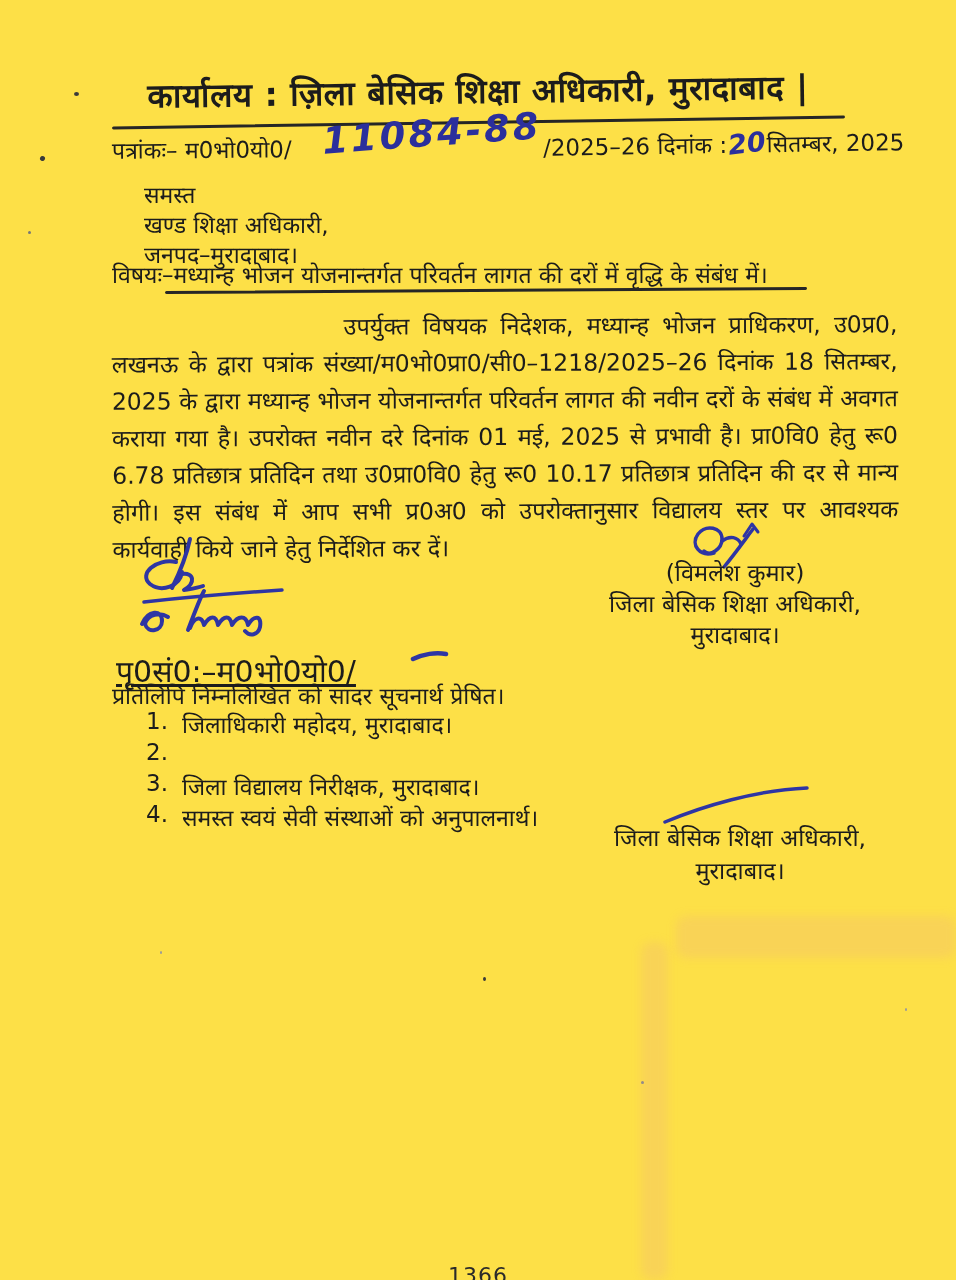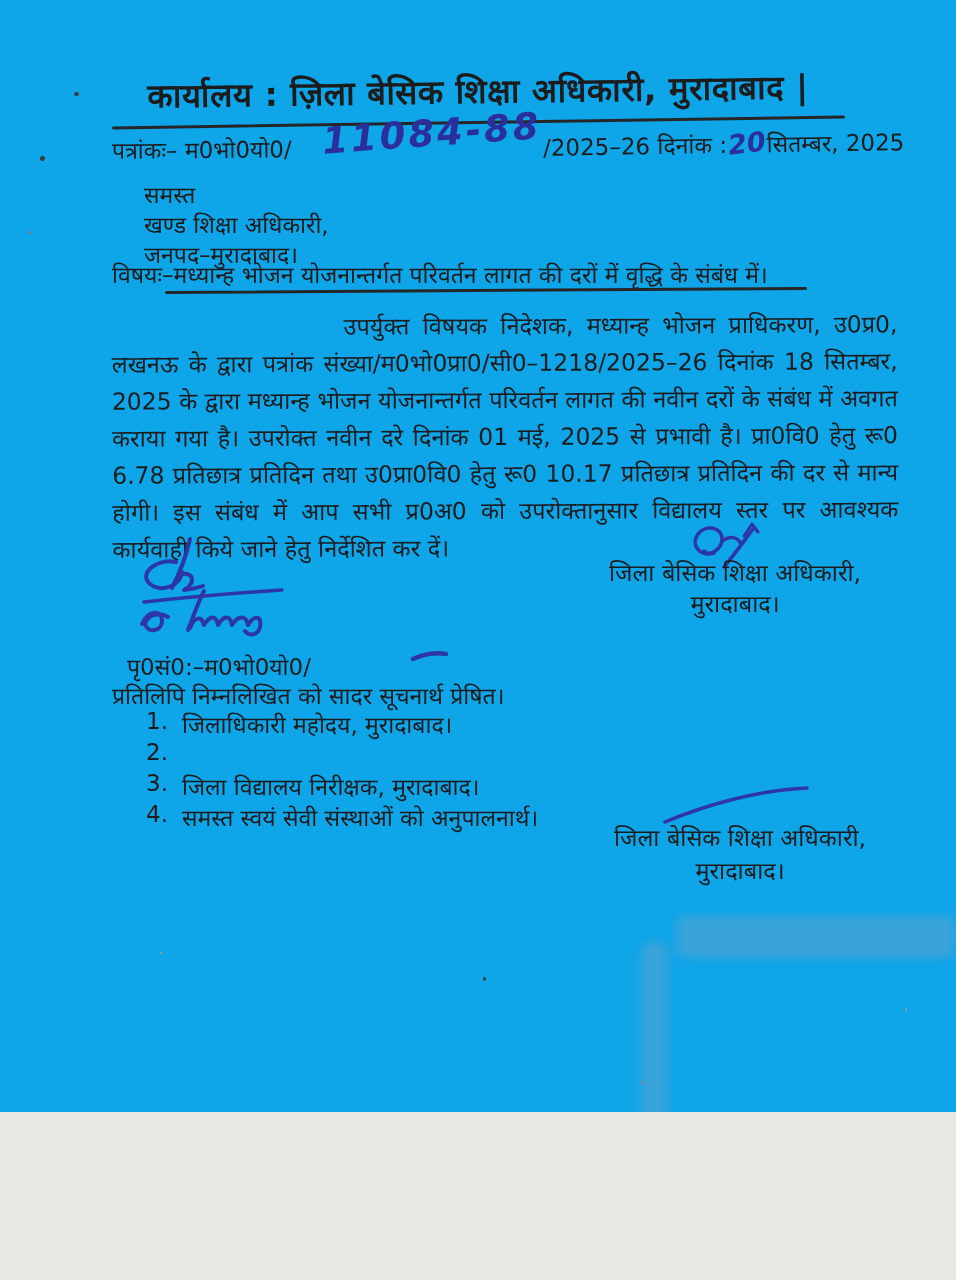--- a/index.html
+++ b/index.html
@@ -1,20 +1,20 @@
 <!DOCTYPE html>
 <html lang="hi"><head>
 <meta charset="utf-8">
 <style>
   html,body{margin:0;padding:0;background:#e9e7e2;}
   .page{
     position:relative;
-    width:956px;height:1112px;
+    width:956px;height:1280px;
     margin:0 auto;
-    background:#0ea5e9;
+    background:#fde047;
     overflow:hidden;
     font-family:"DejaVu Sans","Liberation Sans",sans-serif;
     color:#1c1c1c;
     box-shadow:0 0 6px rgba(0,0,0,.25);
   }
   .abs{position:absolute;}
   .title{
     top:68px;left:0;width:100%;
     text-align:center;
     font-size:33px;font-weight:700;
@@ -45,21 +45,21 @@
   }
   .body-par{
     top:308px;left:112px;width:786px;
     font-size:23.5px;line-height:37px;
     text-align:justify;text-indent:232px;
     transform:rotate(-0.25deg);
   }
   .ink{stroke:#2e35a4;fill:none;stroke-linecap:round;stroke-linejoin:round;}
   .sig-block{top:558px;left:560px;width:350px;text-align:center;font-size:23.5px;line-height:31px;}
   .sig-ref{top:646px;left:596px;font-size:23px;white-space:nowrap;}
-  .endorse-ref{top:650px;left:127px;font-size:23px;white-space:nowrap;}
+  .endorse-ref{top:650px;left:116px;font-size:30px;white-space:nowrap;text-decoration:underline;}
   .copy-line{top:679px;left:112px;font-size:23px;white-space:nowrap;text-align:right;}
   .copy-list{top:708px;left:146px;font-size:23px;}
   .copy-item{display:flex;gap:14px;height:31px;white-space:nowrap;}
   .footer-sig{top:822px;left:575px;width:330px;text-align:center;font-size:23.5px;line-height:33px;}
   .page-number{top:1263px;left:0;width:100%;text-align:center;font-size:22px;color:#2a2a2a;letter-spacing:1px;}
   .bleed{background:rgba(233,158,150,.20);filter:blur(5px);border-radius:10px;}
   .speck{background:#3a3a3a;border-radius:50%;}
 </style>
 </head>
 <body>
@@ -110,20 +110,21 @@
   </svg>
 
   <svg class="abs" style="left:680px;top:521px;" width="100" height="52" viewBox="0 0 100 52">
     <path class="ink" stroke-width="3.5" d="M34,32 C20,36 10,24 18,13 C26,3 42,6 42,18 C42,28 30,36 24,30"></path>
     <path class="ink" stroke-width="3.5" d="M42,20 C50,14 58,16 61,23"></path>
     <path class="ink" stroke-width="3.5" d="M44,46 C54,34 64,20 73,8"></path>
     <path class="ink" stroke-width="3" d="M64,15 L72,3 L78,11"></path>
   </svg>
 
   <div class="abs sig-block">
+    <div>(विमलेश कुमार)</div>
     <div>जिला बेसिक शिक्षा अधिकारी,</div>
     <div>मुरादाबाद।</div>
   </div>
 
   <div class="abs endorse-ref">पृ0सं0:–म0भो0यो0/</div>
   <svg class="abs" style="left:410px;top:649px;" width="40" height="14" viewBox="0 0 40 14">
     <path class="ink" stroke-width="4.5" d="M3,10 C13,5 26,3 36,5"></path>
   </svg>
 
   <div class="abs copy-line">प्रतिलिपि निम्नलिखित को सादर सूचनार्थ प्रेषित।</div>

